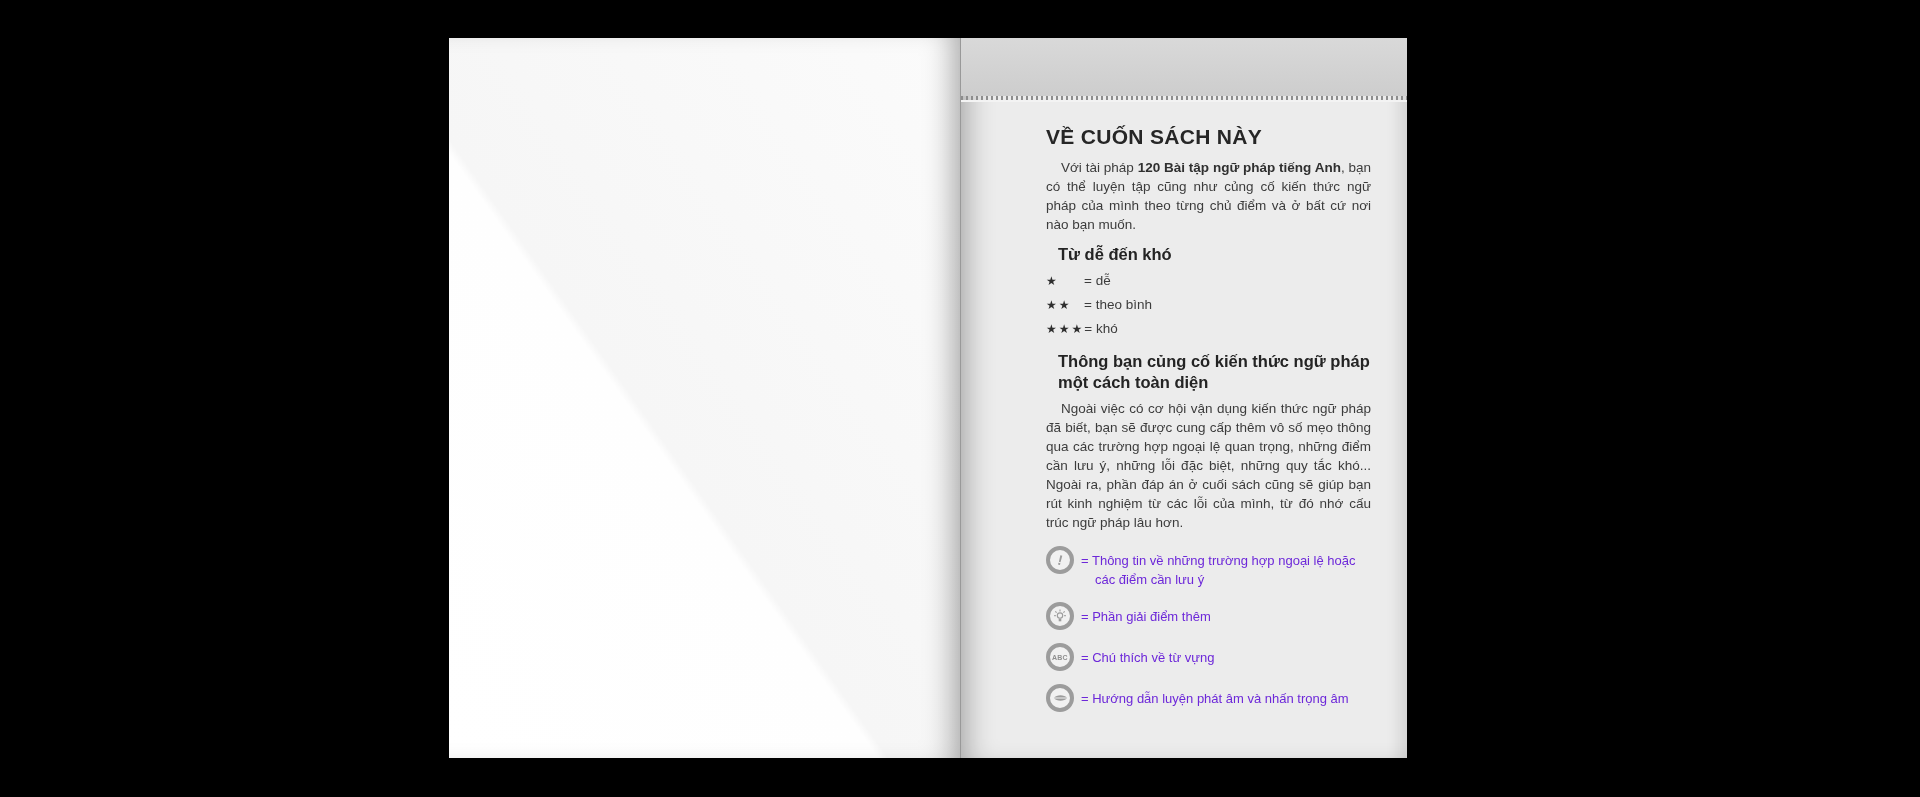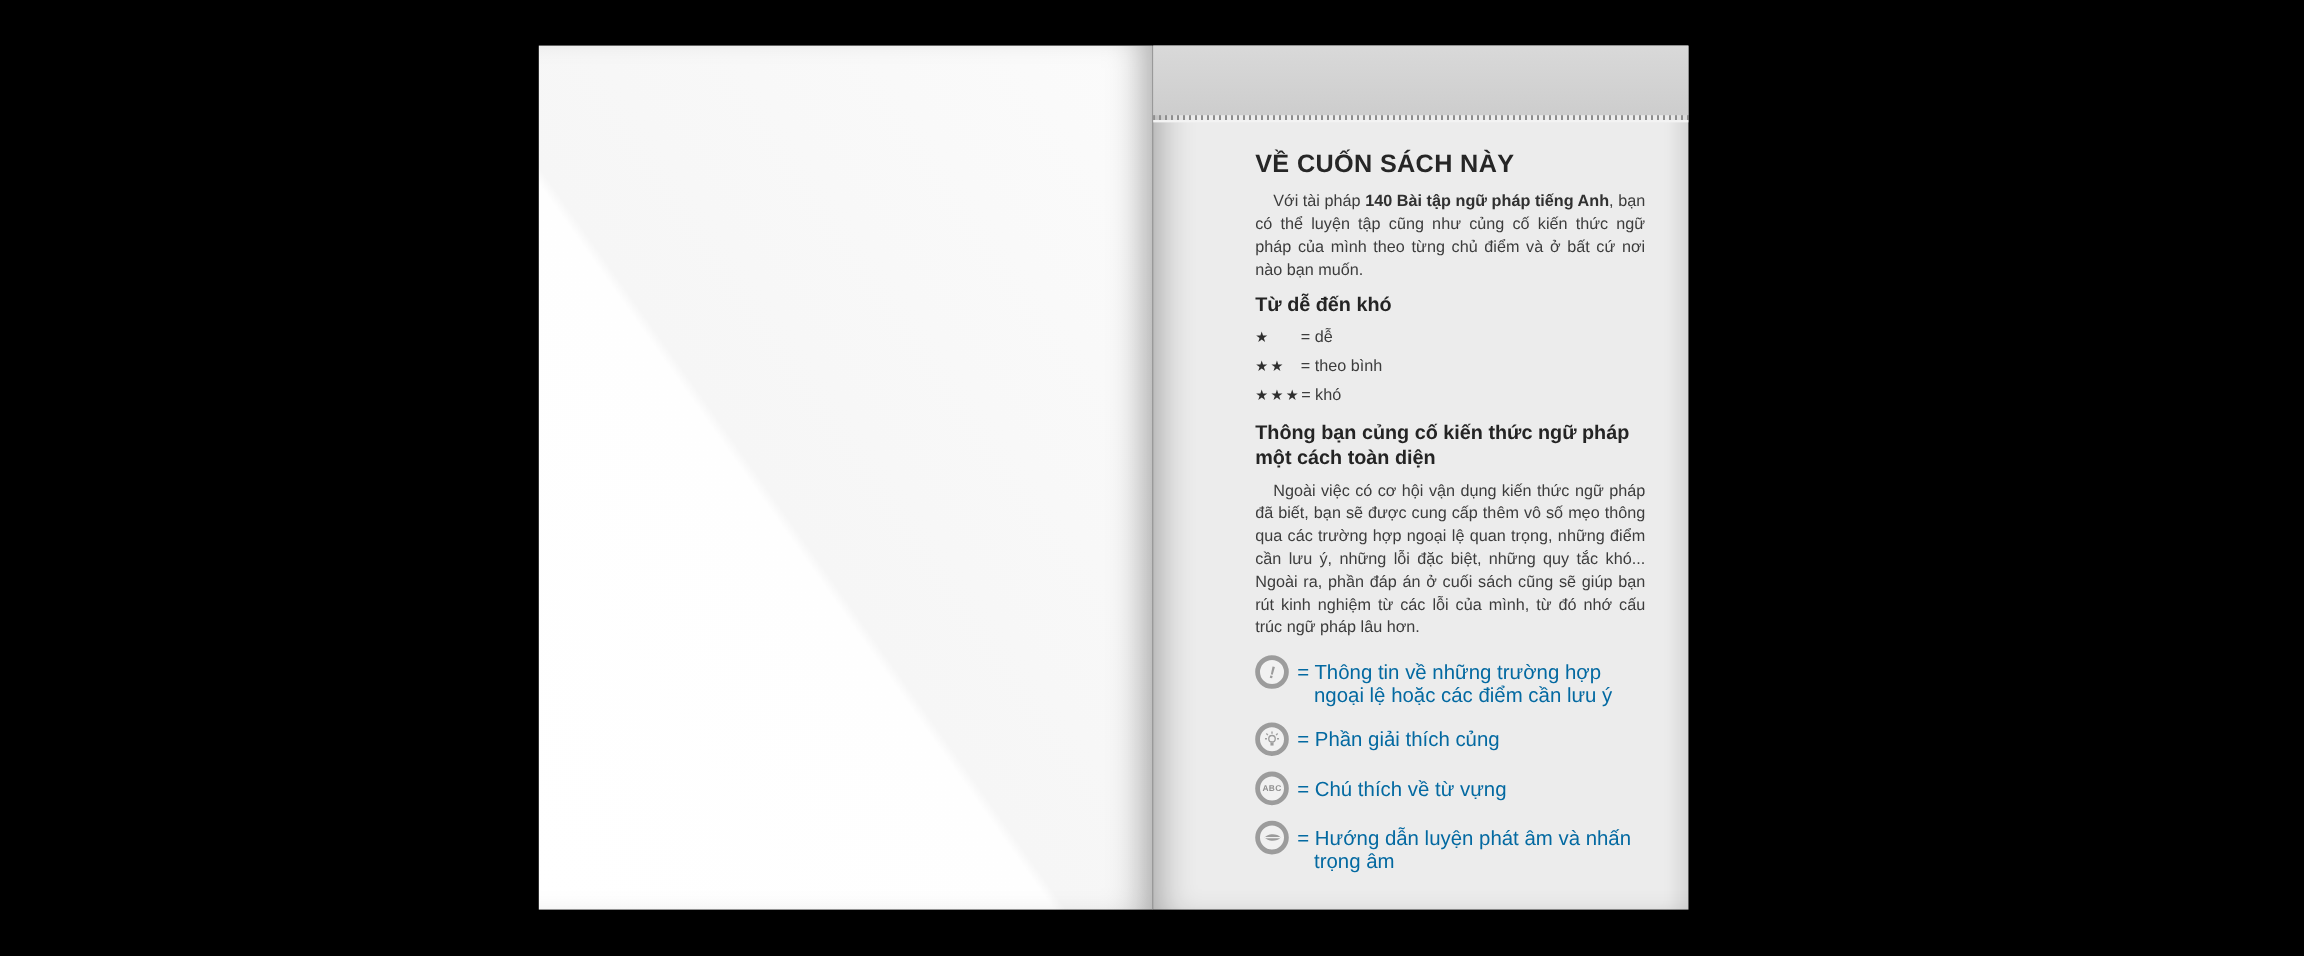--- a/index.html
+++ b/index.html
@@ -54,21 +54,21 @@
     color: #262626;
   }
   .par {
     margin: 0 0 10px 0;
     font-size: 13.5px; line-height: 19px;
     color: #3c3c3c;
     text-align: justify;
     text-indent: 15px;
   }
   .subhead {
-    margin: 0 0 6px 0;
+    margin: 0 0 6px 12px;
     font-size: 16.5px; line-height: 21px;
     font-weight: bold;
     color: #242424;
   }
   .subhead.spaced { margin-top: 12px; }
   .star-legend { margin: 2px 0 10px 0; }
   .star-row {
     display: flex; align-items: baseline;
     margin-bottom: 4px;
     font-size: 13.5px; line-height: 19px; color: #3c3c3c;
@@ -97,41 +97,41 @@
     font-weight: bold; font-size: 14px; line-height: 1;
     color: #9c9c9c;
     transform: rotate(14deg);
   }
   .glyph-abc {
     font-weight: bold; font-size: 7px; line-height: 1;
     letter-spacing: 0.2px;
     color: #8f8f8f;
   }
   .legend-label {
-    font-size: 17px; line-height: 19px; color: #0369a1;
+    font-size: 13px; line-height: 19px; color: #6d28d9;
     padding-top: 5px;
     padding-left: 14px; text-indent: -14px; 
   }
   b { color: #303030; }
 </style>
 </head>
 <body>
 
 <div class="spread">
   <div class="page-left"></div>
 
   <div class="page-right">
     <div class="band"></div>
     <div class="perforation"></div>
 
     <div class="content">
 
       <h1 class="title">VỀ CUỐN SÁCH NÀY</h1>
 
-      <p class="par"><span>Với tài pháp </span><b>140 Bài tập ngữ pháp tiếng Anh</b><span>, bạn có thể luyện tập cũng như củng cố kiến thức ngữ pháp của mình theo từng chủ điểm và ở bất cứ nơi nào bạn muốn.</span></p>
+      <p class="par"><span>Với tài pháp </span><b>120 Bài tập ngữ pháp tiếng Anh</b><span>, bạn có thể luyện tập cũng như củng cố kiến thức ngữ pháp của mình theo từng chủ điểm và ở bất cứ nơi nào bạn muốn.</span></p>
 
       <h2 class="subhead">Từ dễ đến khó</h2>
 
 
       <div class="star-legend">
         <div class="star-row">
           <span class="star-cell">★</span>
           <span>= dễ</span>
         </div>
         <div class="star-row">
@@ -164,21 +164,21 @@
                 <circle cx="7" cy="6.6" r="2.7"></circle>
                 <line x1="7" y1="0.6" x2="7" y2="2.4"></line>
                 <line x1="2.3" y1="2.3" x2="3.6" y2="3.6"></line>
                 <line x1="11.7" y1="2.3" x2="10.4" y2="3.6"></line>
                 <line x1="1.2" y1="6.6" x2="2.8" y2="6.6"></line>
                 <line x1="12.8" y1="6.6" x2="11.2" y2="6.6"></line>
               </g>
               <rect x="5.7" y="9.7" width="2.6" height="2.6" fill="#9c9c9c"></rect>
             </svg>
           </span>
-          <span class="legend-label">= Phần giải thích củng</span>
+          <span class="legend-label">= Phần giải điểm thêm</span>
         </div>
 
         <div class="legend-row">
           <span class="ring">
             <span class="glyph-abc">ABC</span>
           </span>
           <span class="legend-label">= Chú thích về từ vựng</span>
         </div>
 
         <div class="legend-row">

